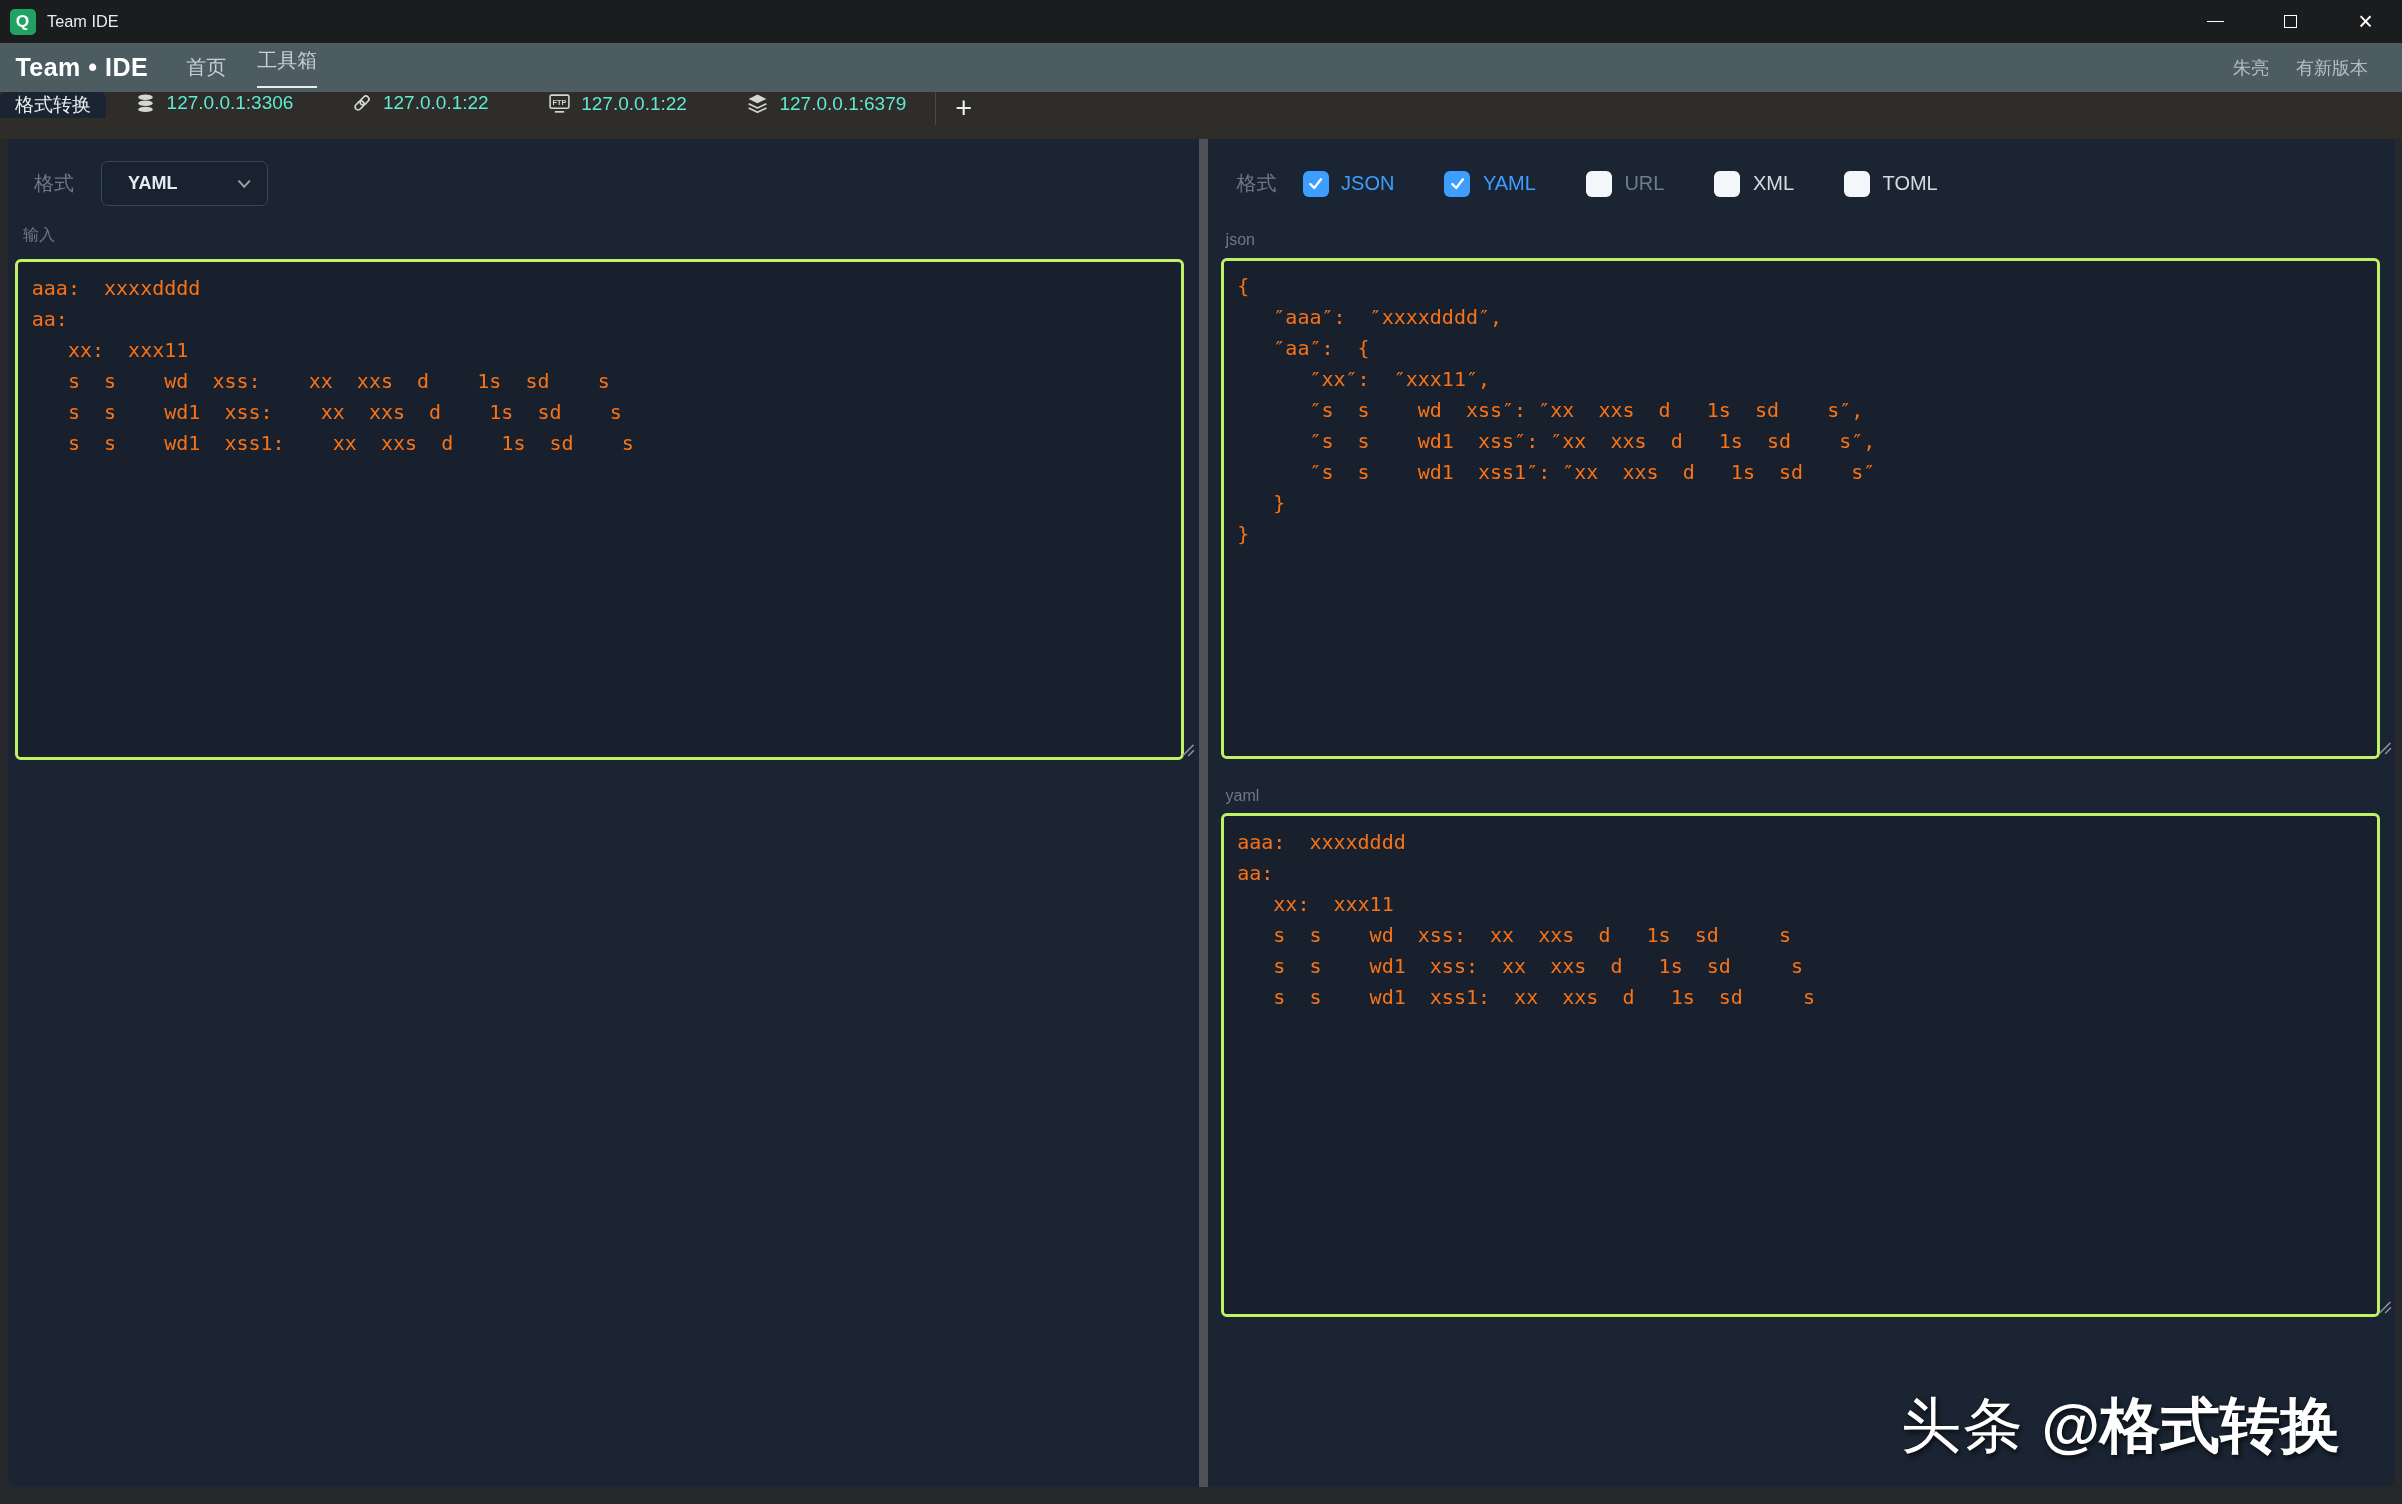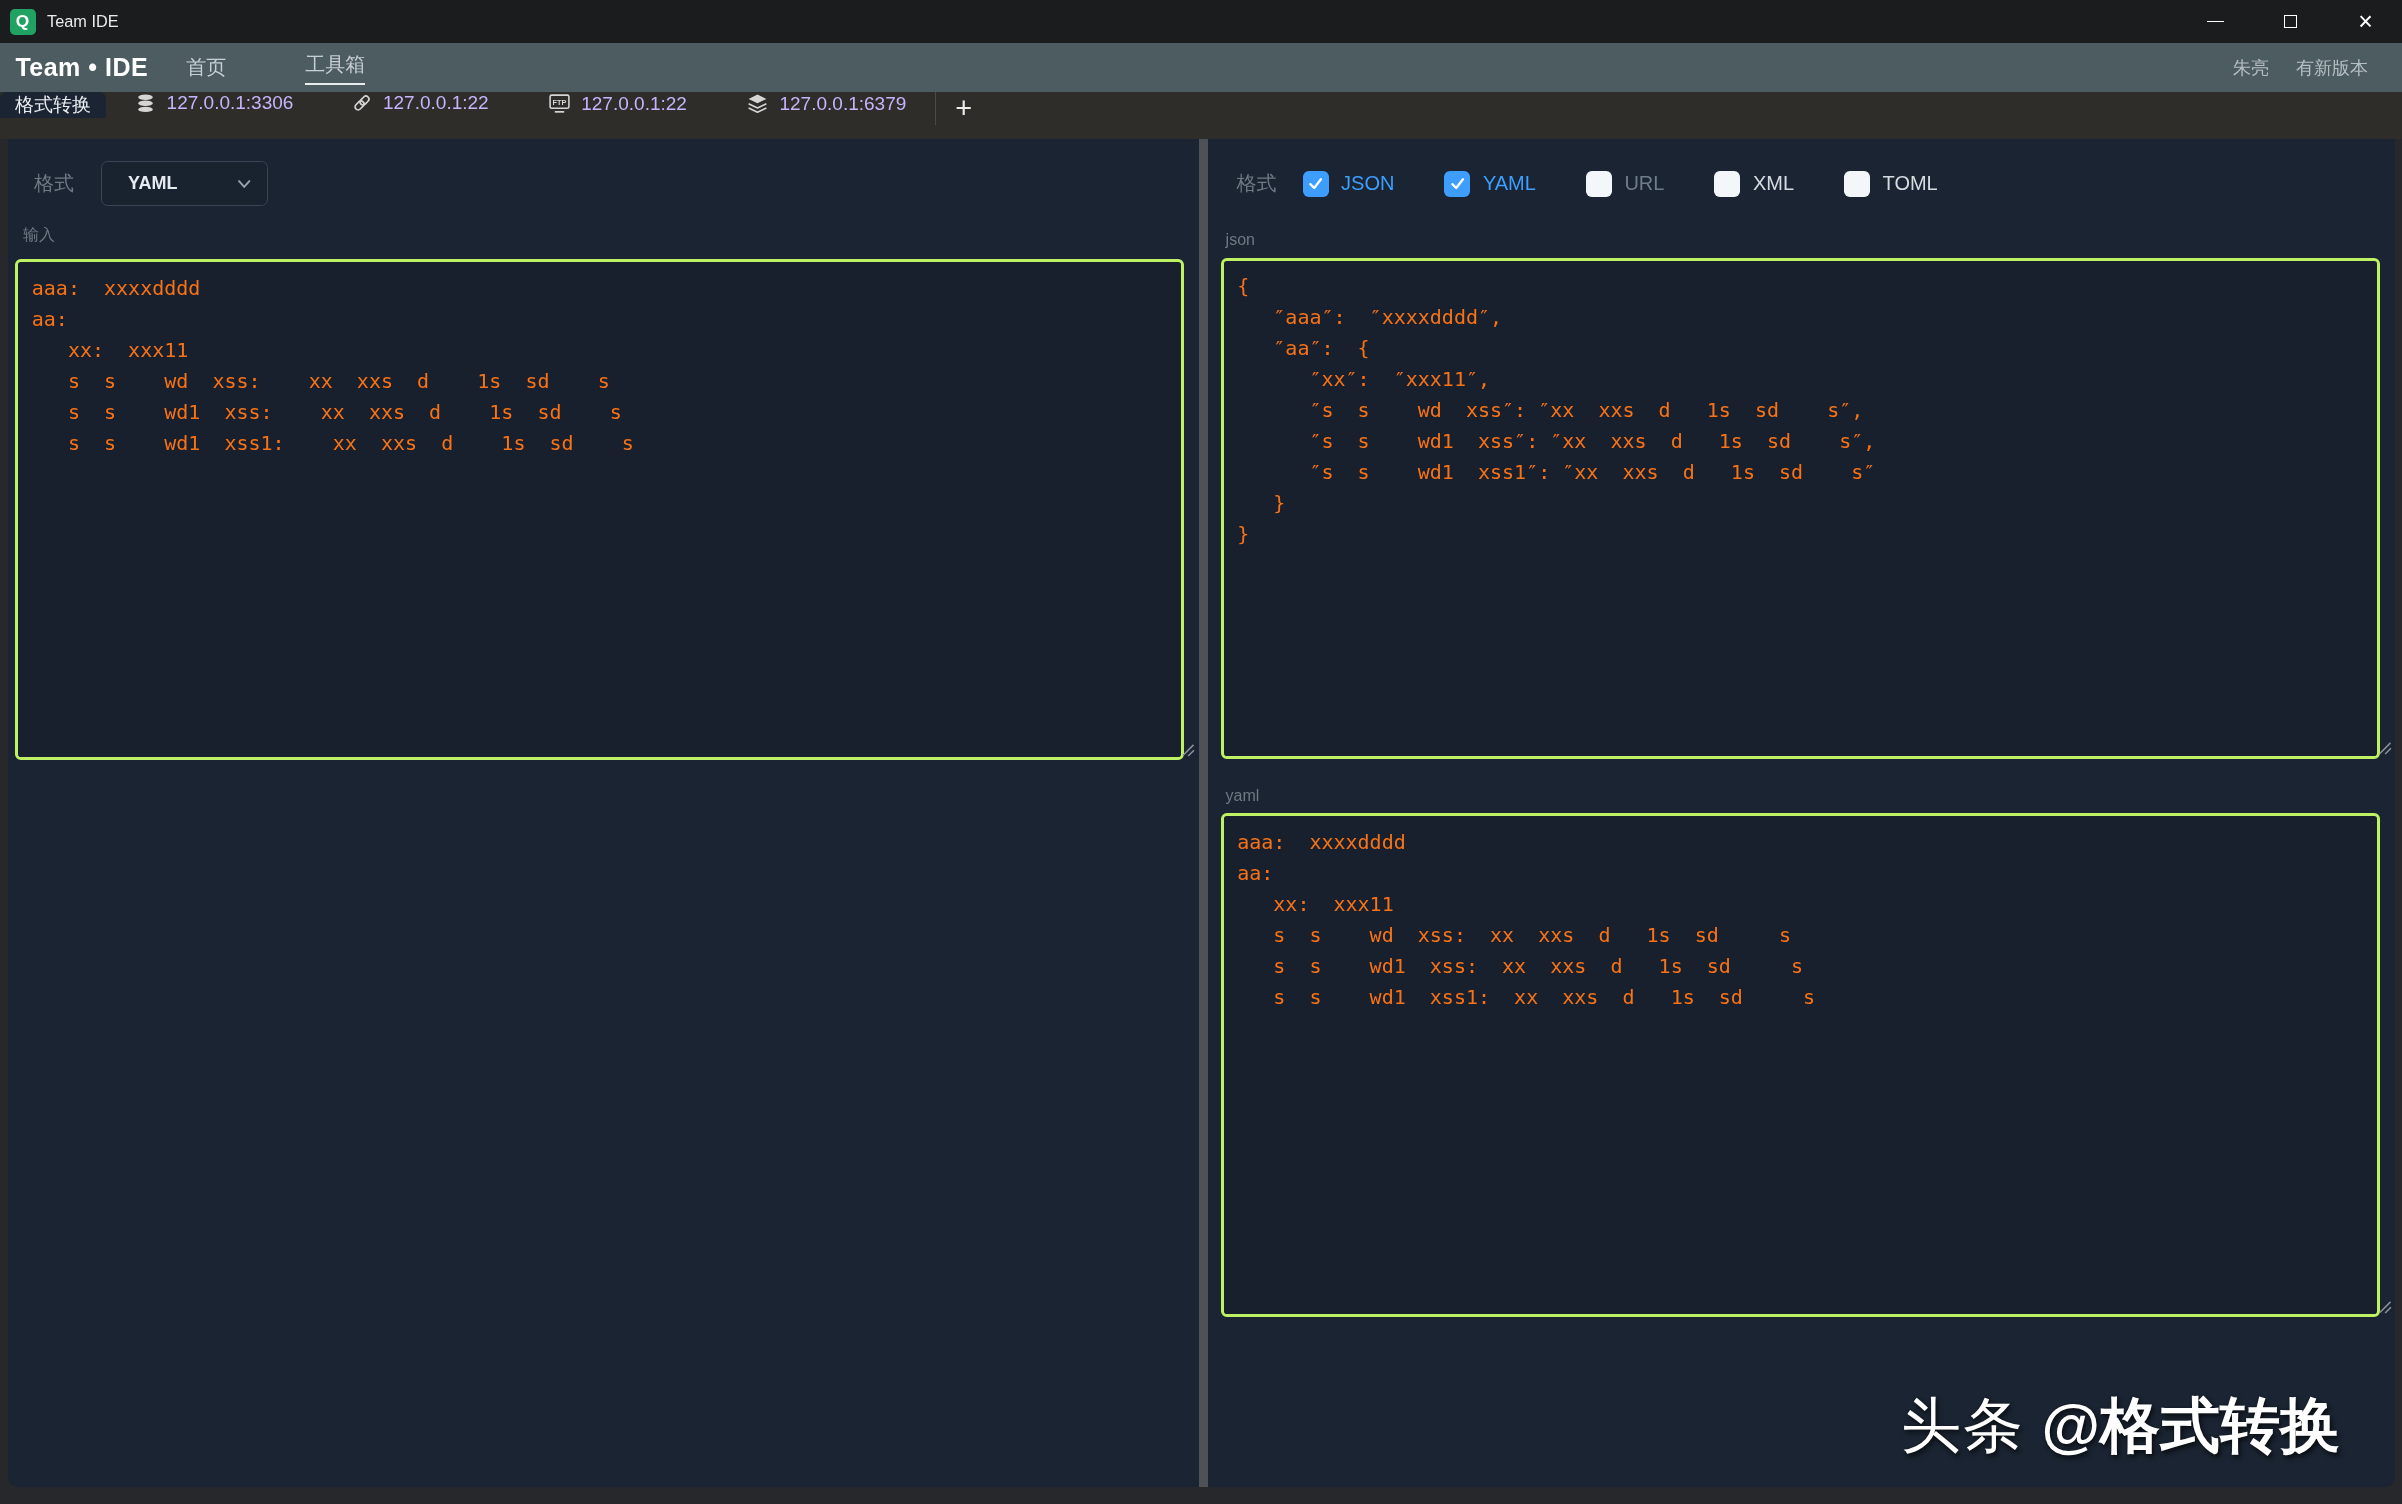--- a/index.html
+++ b/index.html
@@ -18,27 +18,27 @@
              color:#fff; cursor:default; }
   .glyph-min { width:16.3px; height:1.9px; background:#fff; }
   .glyph-max { width:13.4px; height:13.4px; border:1.5px solid #fff; }
   .glyph-close { font-size:25px; line-height:1; font-weight:300; }
 
   
   .navbar { height:49px; background:#4d5c61; display:flex; align-items:center; }
   .brand { color:#ffffff; font-size:25px; font-weight:bold; margin-left:15.4px; letter-spacing:0.5px; }
   .menu { display:flex; margin-left:38px; gap:31px; height:49px; align-items:center; }
   .menu-item { color:#c6d0d3; font-size:20px; height:66px; display:flex; align-items:center; cursor:pointer; }
-  .menu-item.active span { border-bottom:2.9px solid #e9edee; padding-bottom:5px;margin-left:48px; }
+  .menu-item.active span { border-bottom:2.9px solid #e9edee; padding-bottom:12px; }
   .nav-right { margin-left:auto; margin-right:35px; display:flex; gap:27px; align-items:center; }
   .nav-right .nr { color:#b6bfc2; font-size:18px; cursor:pointer; }
 
   
   .tabbar { height:47px; background:#2e2d2a; display:flex; align-items:flex-start; }
-  .tab { display:flex; align-items:center; color:#c4b5fd; font-size:19px; cursor:pointer; }
+  .tab { display:flex; align-items:center; color:#5eead4; font-size:19px; cursor:pointer; }
   .tab.active { width:106px; justify-content:center; background:#1a2432; color:#eceff1;
                 border-radius:6.7px 6.7px 0 0; }
   .tab.conn { padding:0 29px; gap:10.6px; }
   .tab.conn .ticon { display:flex; align-items:center; }
   .tab-div { width:1px; background:#4c4a45; margin:10.6px 0; transform:skewX(-14deg); }
   .tab-add { width:56px; display:flex; align-items:center; justify-content:center; color:#ececec;
              font-size:29px; cursor:pointer; border-left:1px solid #4c4a45; }
   .tab-fill { flex:1; background:#232220; border-left:1px solid #3c3a36; }
 
   

